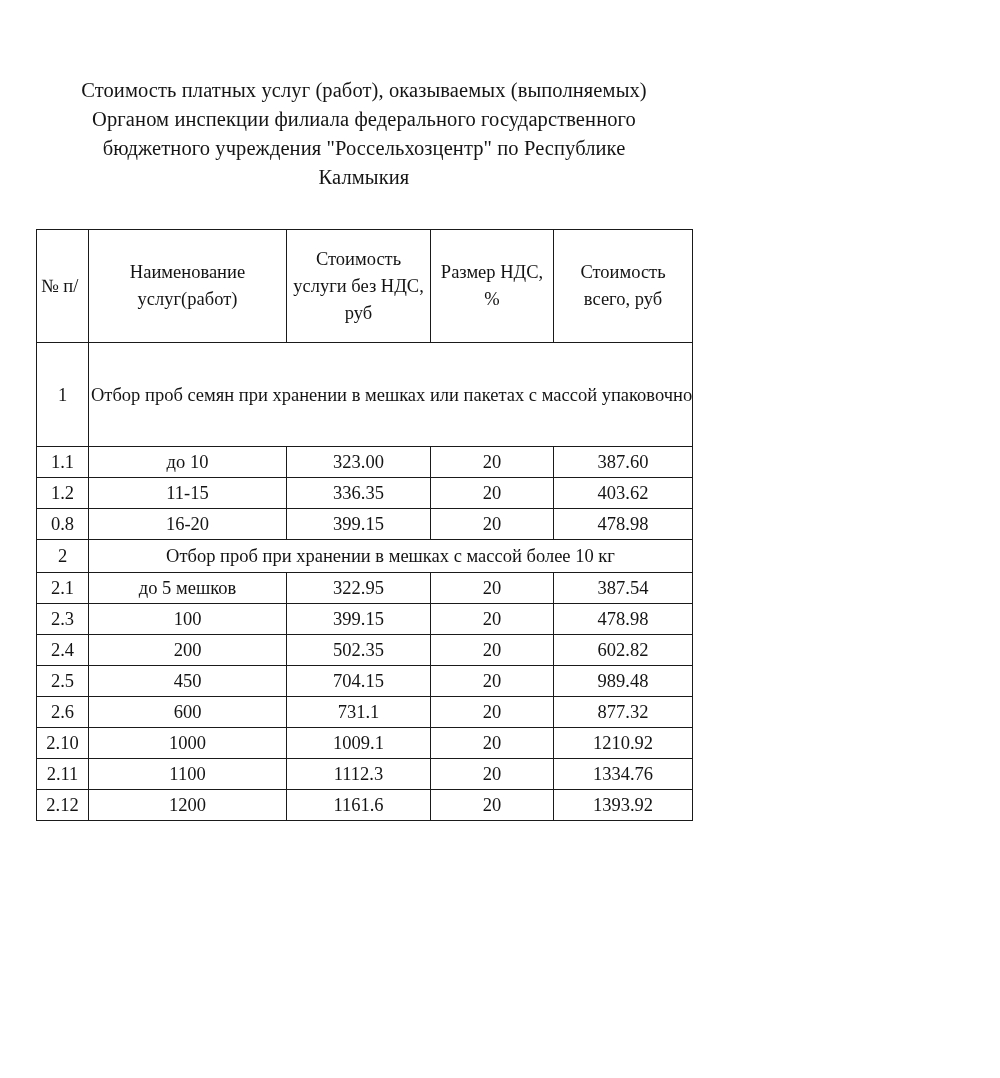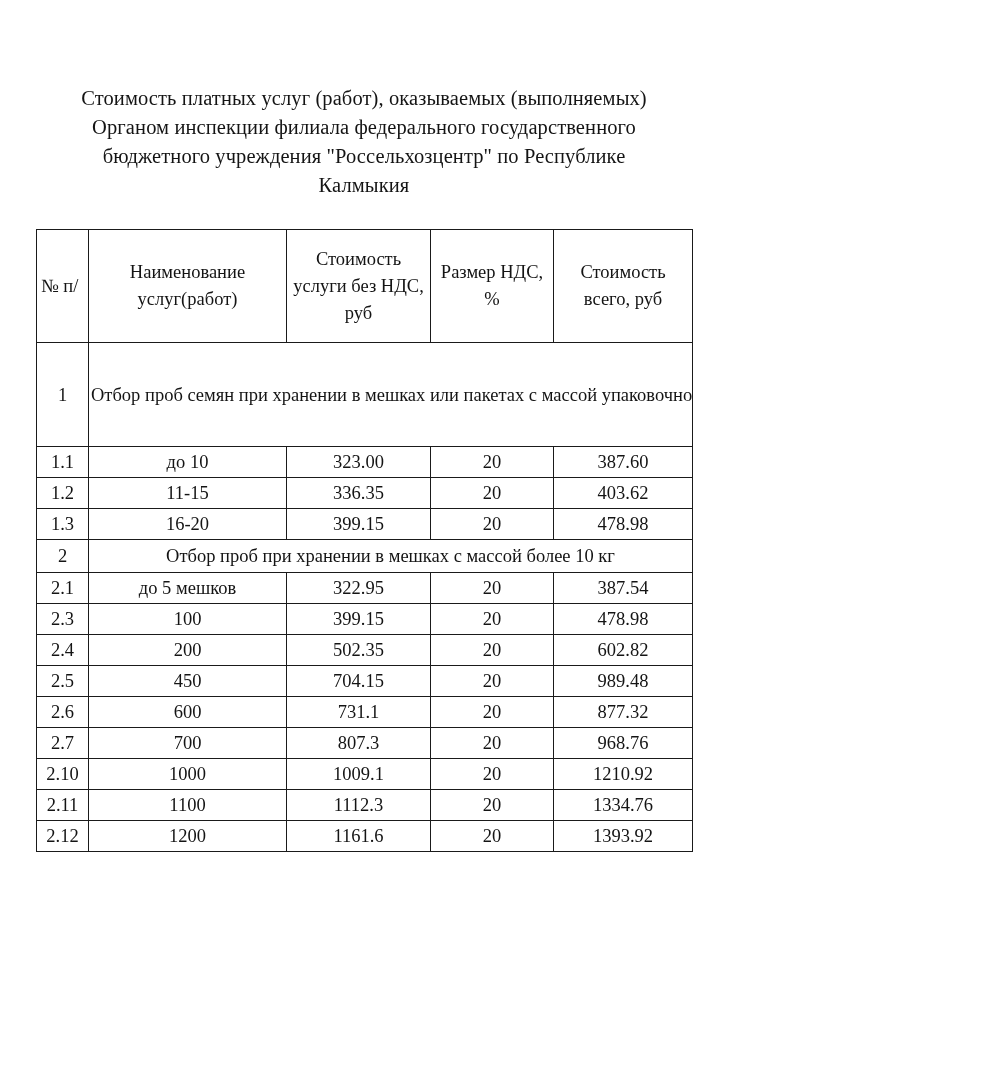--- a/index.html
+++ b/index.html
@@ -20,21 +20,21 @@
     position: relative;
     width: 1000px;
     height: 1078px;
     box-sizing: border-box;
   }
 
   
   #doc-title {
     position: absolute;
     left: 36px;
-    top: 84px;
+    top: 76px;
     width: 656px;
     text-align: center;
     font-size: 20.5px;
     line-height: 29px;
     color: #141414;
     letter-spacing: 0.1px;
   }
   #doc-title .tline {
     display: block;
     white-space: nowrap;
@@ -145,21 +145,21 @@
             <td class="total">387.60</td>
           </tr>
           <tr class="data-row">
             <td class="idx">1.2</td>
             <td class="name">11-15</td>
             <td class="price">336.35</td>
             <td class="vat">20</td>
             <td class="total">403.62</td>
           </tr>
           <tr class="data-row">
-            <td class="idx">1.3</td>
+            <td class="idx">0.8</td>
             <td class="name">16-20</td>
             <td class="price">399.15</td>
             <td class="vat">20</td>
             <td class="total">478.98</td>
           </tr>
           <tr class="group-row group-row-short">
             <td class="idx">2</td>
             <td class="group-cell" colspan="4">Отбор проб при хранении в мешках с массой более 10 кг</td>
           </tr>
           <tr class="data-row">
@@ -191,27 +191,20 @@
             <td class="total">989.48</td>
           </tr>
           <tr class="data-row">
             <td class="idx">2.6</td>
             <td class="name">600</td>
             <td class="price">731.1</td>
             <td class="vat">20</td>
             <td class="total">877.32</td>
           </tr>
           <tr class="data-row">
-            <td class="idx">2.7</td>
-            <td class="name">700</td>
-            <td class="price">807.3</td>
-            <td class="vat">20</td>
-            <td class="total">968.76</td>
-          </tr>
-          <tr class="data-row">
             <td class="idx">2.10</td>
             <td class="name">1000</td>
             <td class="price">1009.1</td>
             <td class="vat">20</td>
             <td class="total">1210.92</td>
           </tr>
           <tr class="data-row">
             <td class="idx">2.11</td>
             <td class="name">1100</td>
             <td class="price">1112.3</td>

